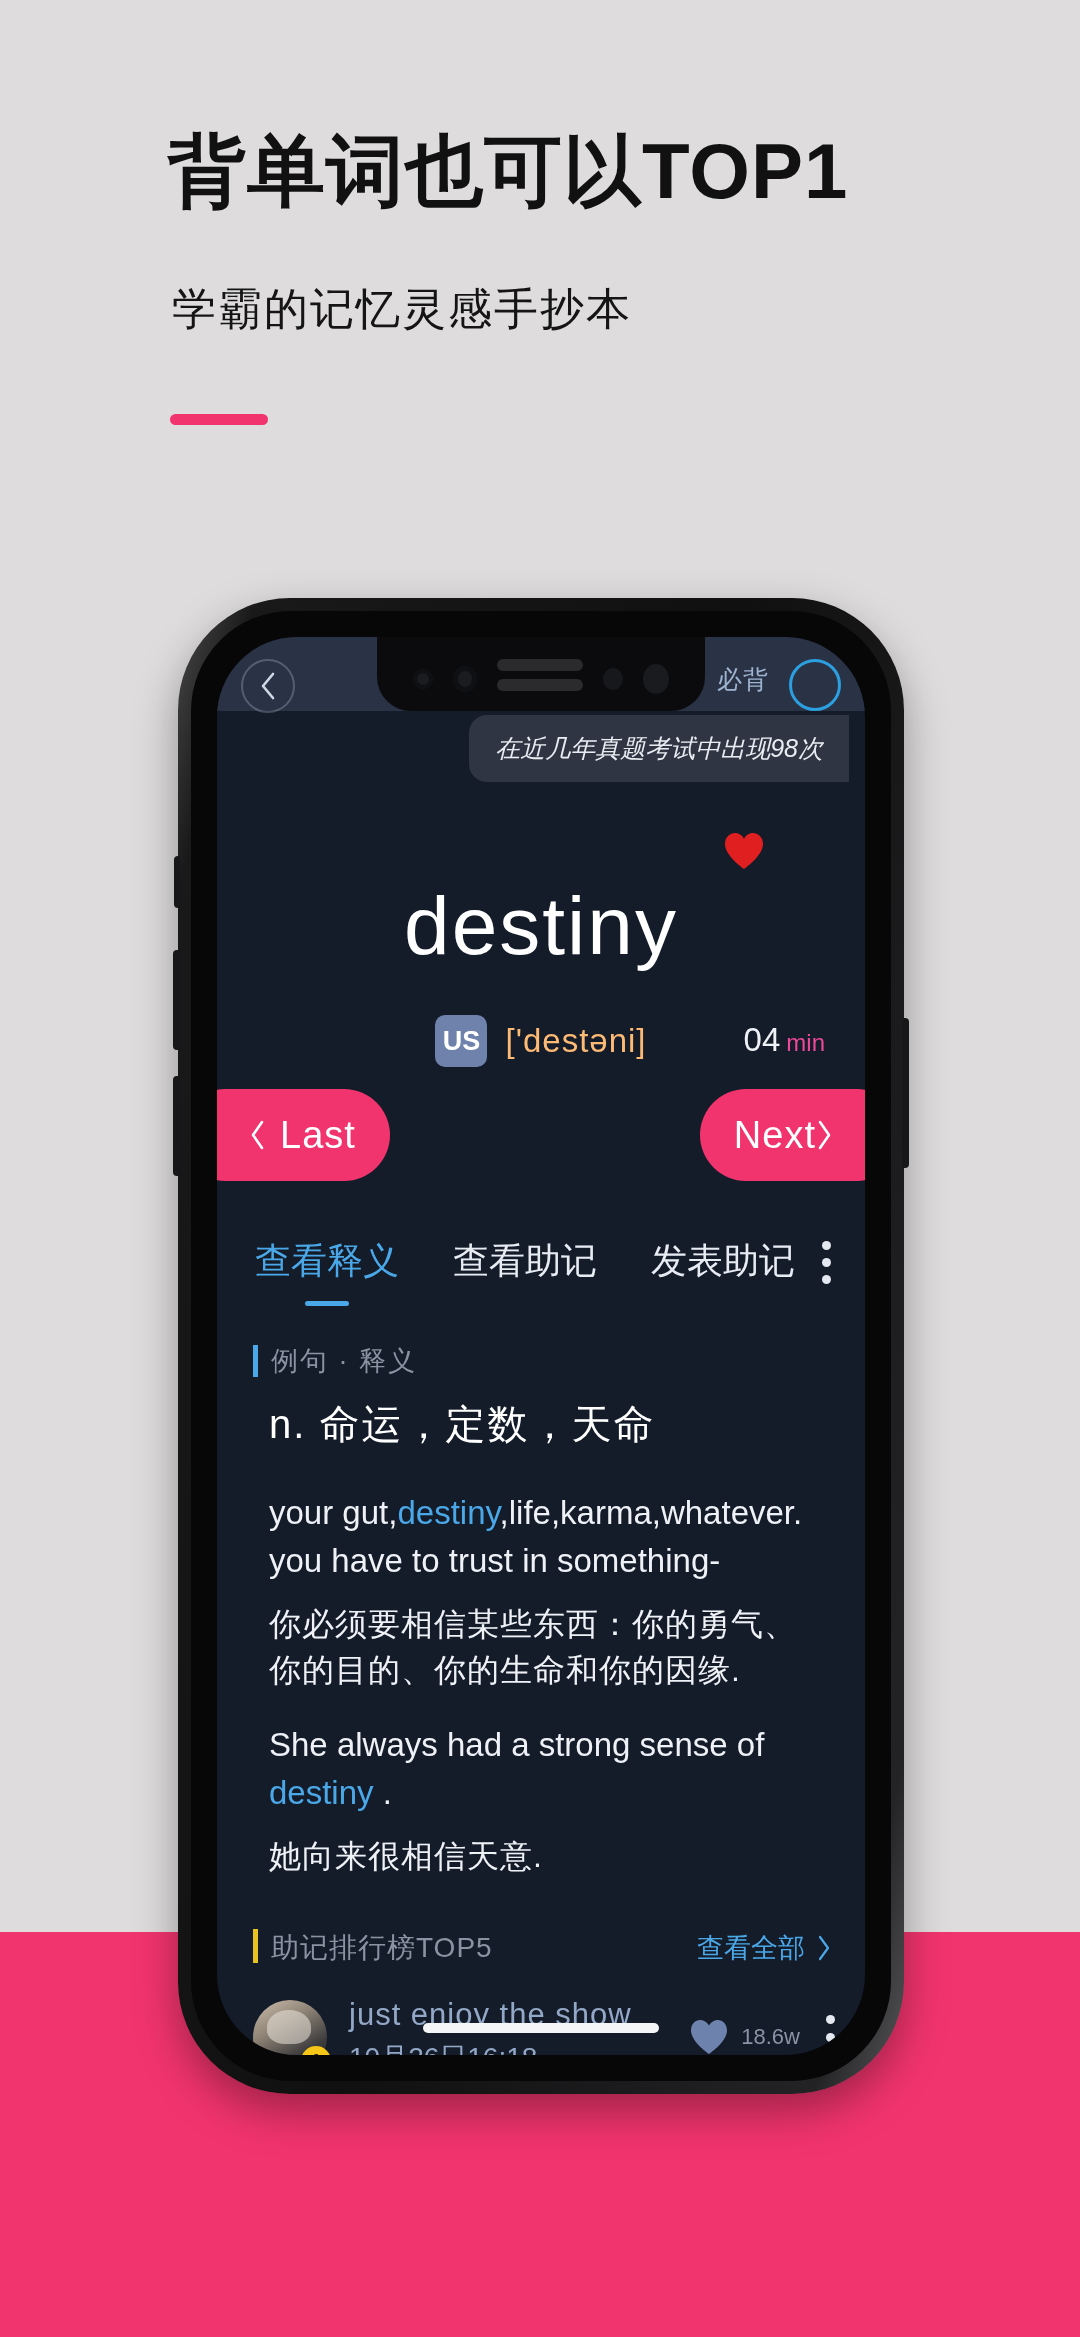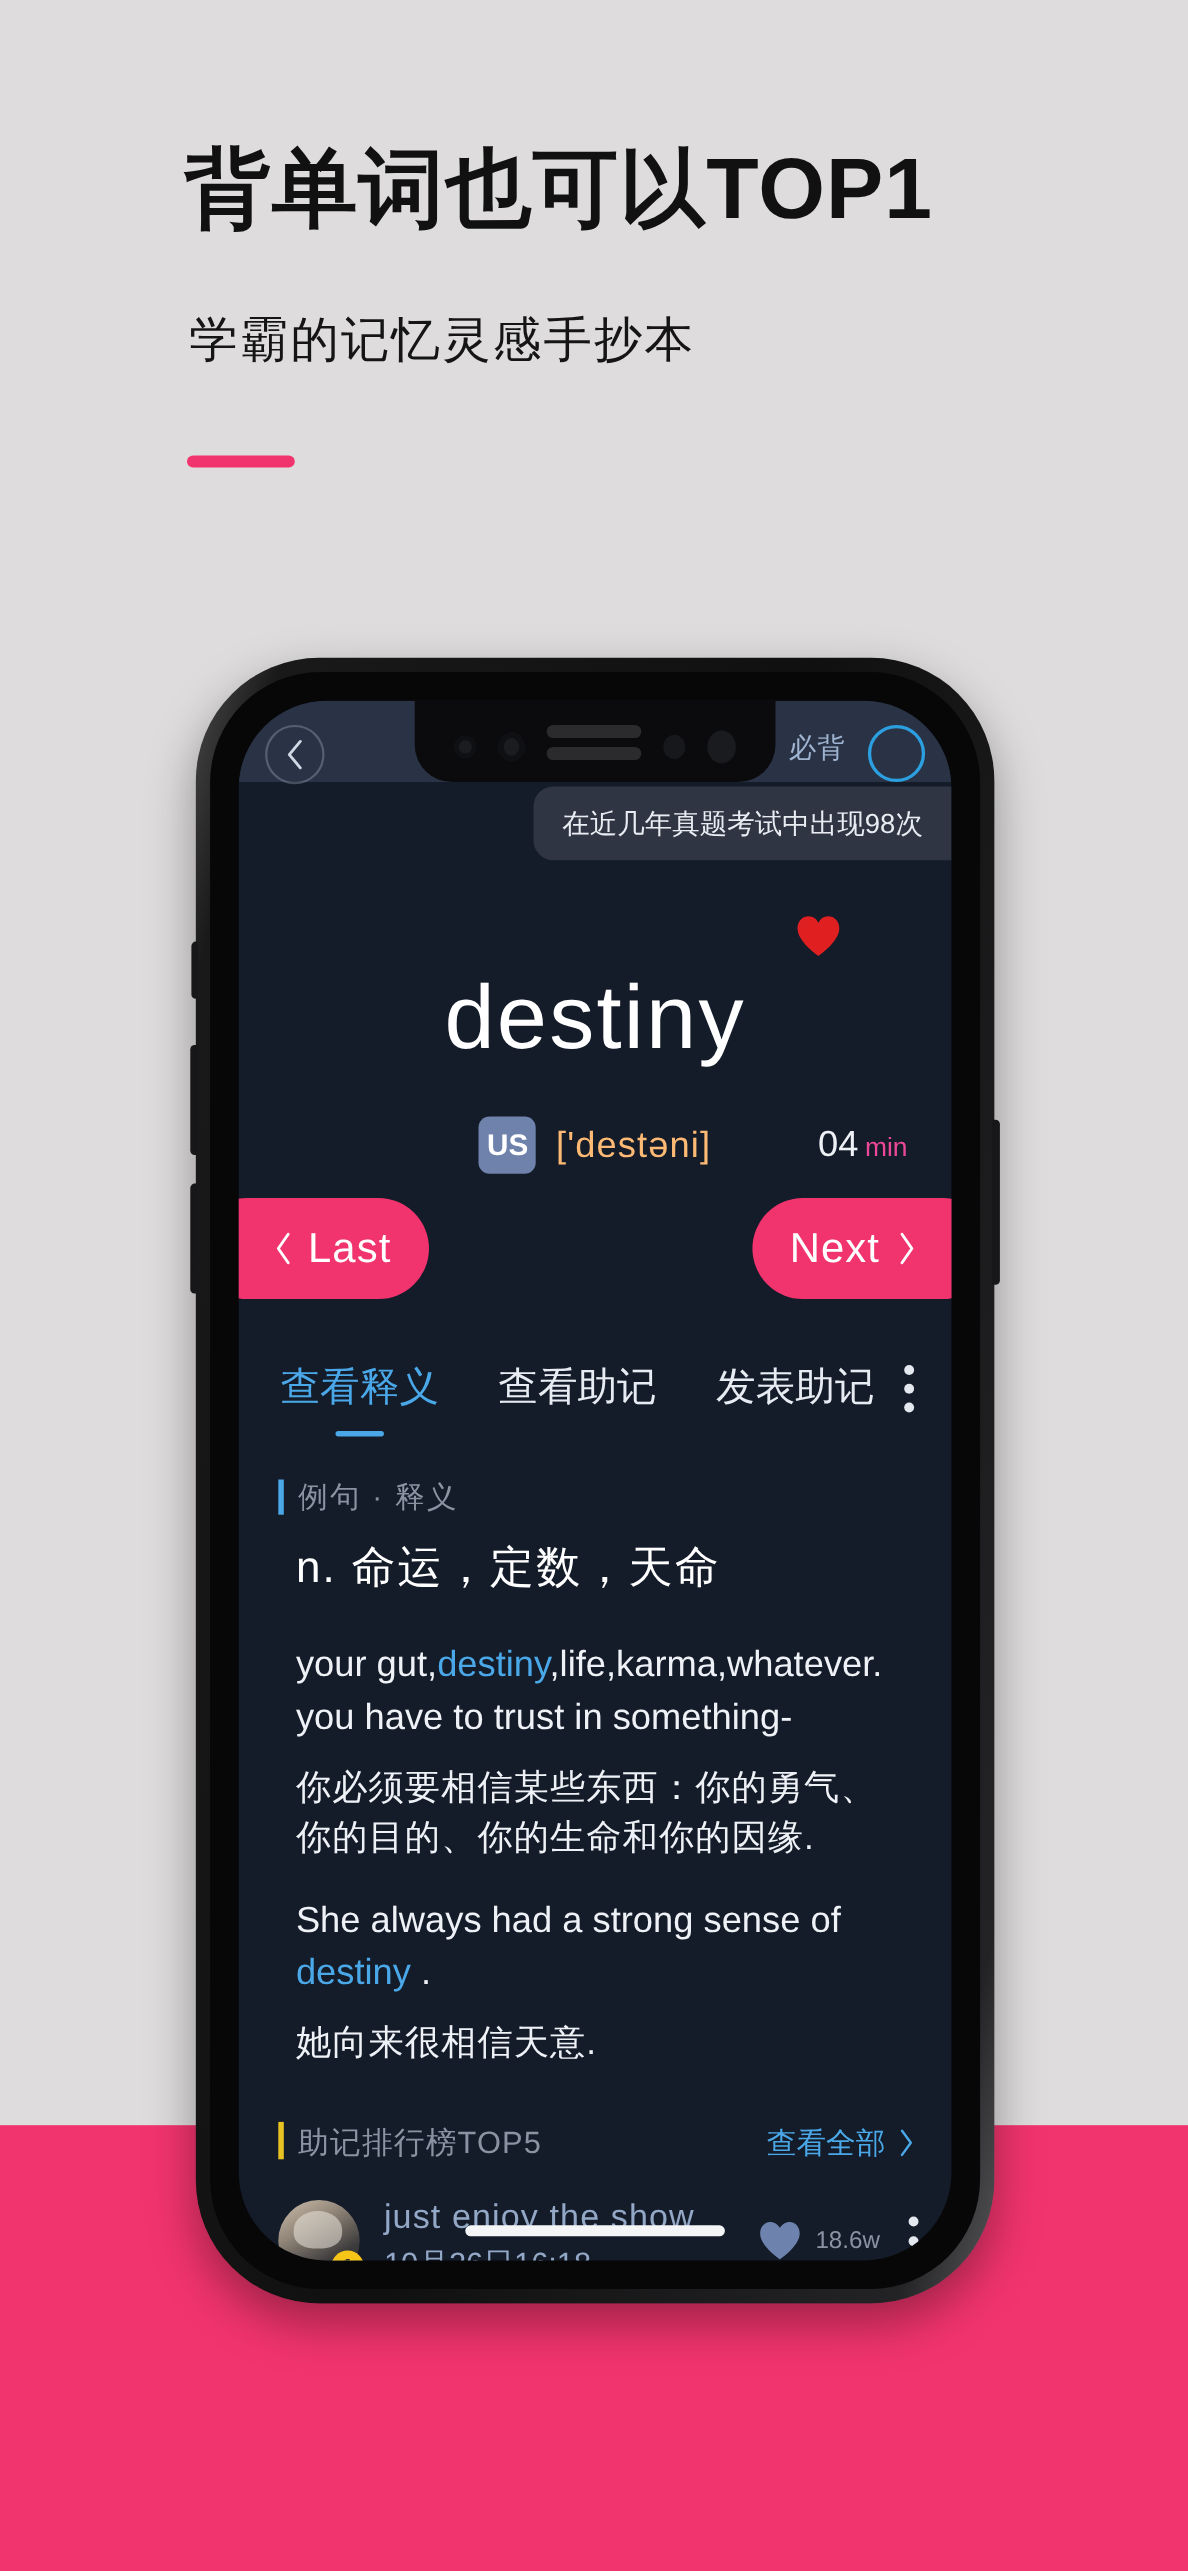--- a/index.html
+++ b/index.html
@@ -110,25 +110,25 @@
     font-size:25px; color:#9fb4d0; letter-spacing:1px;
   }
   .must-circle {
     position:absolute; right:24px; top:22px;
     width:52px; height:52px; border-radius:50%;
     border:3px solid #2c9fe0;
   }
 
   
   .tooltip {
-    position:absolute; right:0px; top:78px;
+    position:absolute; right:16px; top:78px;
     background:#2f3542; color:#e9edf3;
     font-size:25px; padding:17px 26px 17px 26px;
     border-radius:18px 0 0 18px;
-    white-space:nowrap; z-index:30;
+    white-space:nowrap; z-index:30;font-style:italic;
   }
   .progress {
     position:absolute; left:0; right:0; top:110px;
     text-align:center; color:#e7eaf0; font-size:31px; z-index:10;
     letter-spacing:1px;
   }
 
   
   .heart-fav {
     position:absolute; right:100px; top:194px; z-index:15;
@@ -156,21 +156,21 @@
   }
   .timer small { font-size:24px; margin-left:6px; color:#ec4899; }
 
   
   .pill {
     position:absolute; top:452px; height:92px;
     background:#f2346e; display:flex; align-items:center;
     color:#fff; font-size:38px; font-weight:300; letter-spacing:1px;
   }
   .pill-last { left:-38px; padding:0 34px 0 70px; border-radius:46px; gap:14px; }
-  .pill-next { right:-38px; padding:0 70px 0 34px; border-radius:46px; gap:16px;align-items:center; }
+  .pill-next { right:-38px; padding:0 70px 0 34px; border-radius:46px; gap:0;align-items:center; }
   .pill svg { width:17px; height:30px; }
 
   
   .tabs {
     position:absolute; left:0; right:0; top:600px; height:78px;
     display:flex; align-items:flex-start; padding-left:38px; gap:54px;
   }
   .tab { font-size:36px; color:#e7ebf2; position:relative; padding-bottom:20px; }
   .tab.active { color:#4aa8e8; }
   .tab.active::after {

